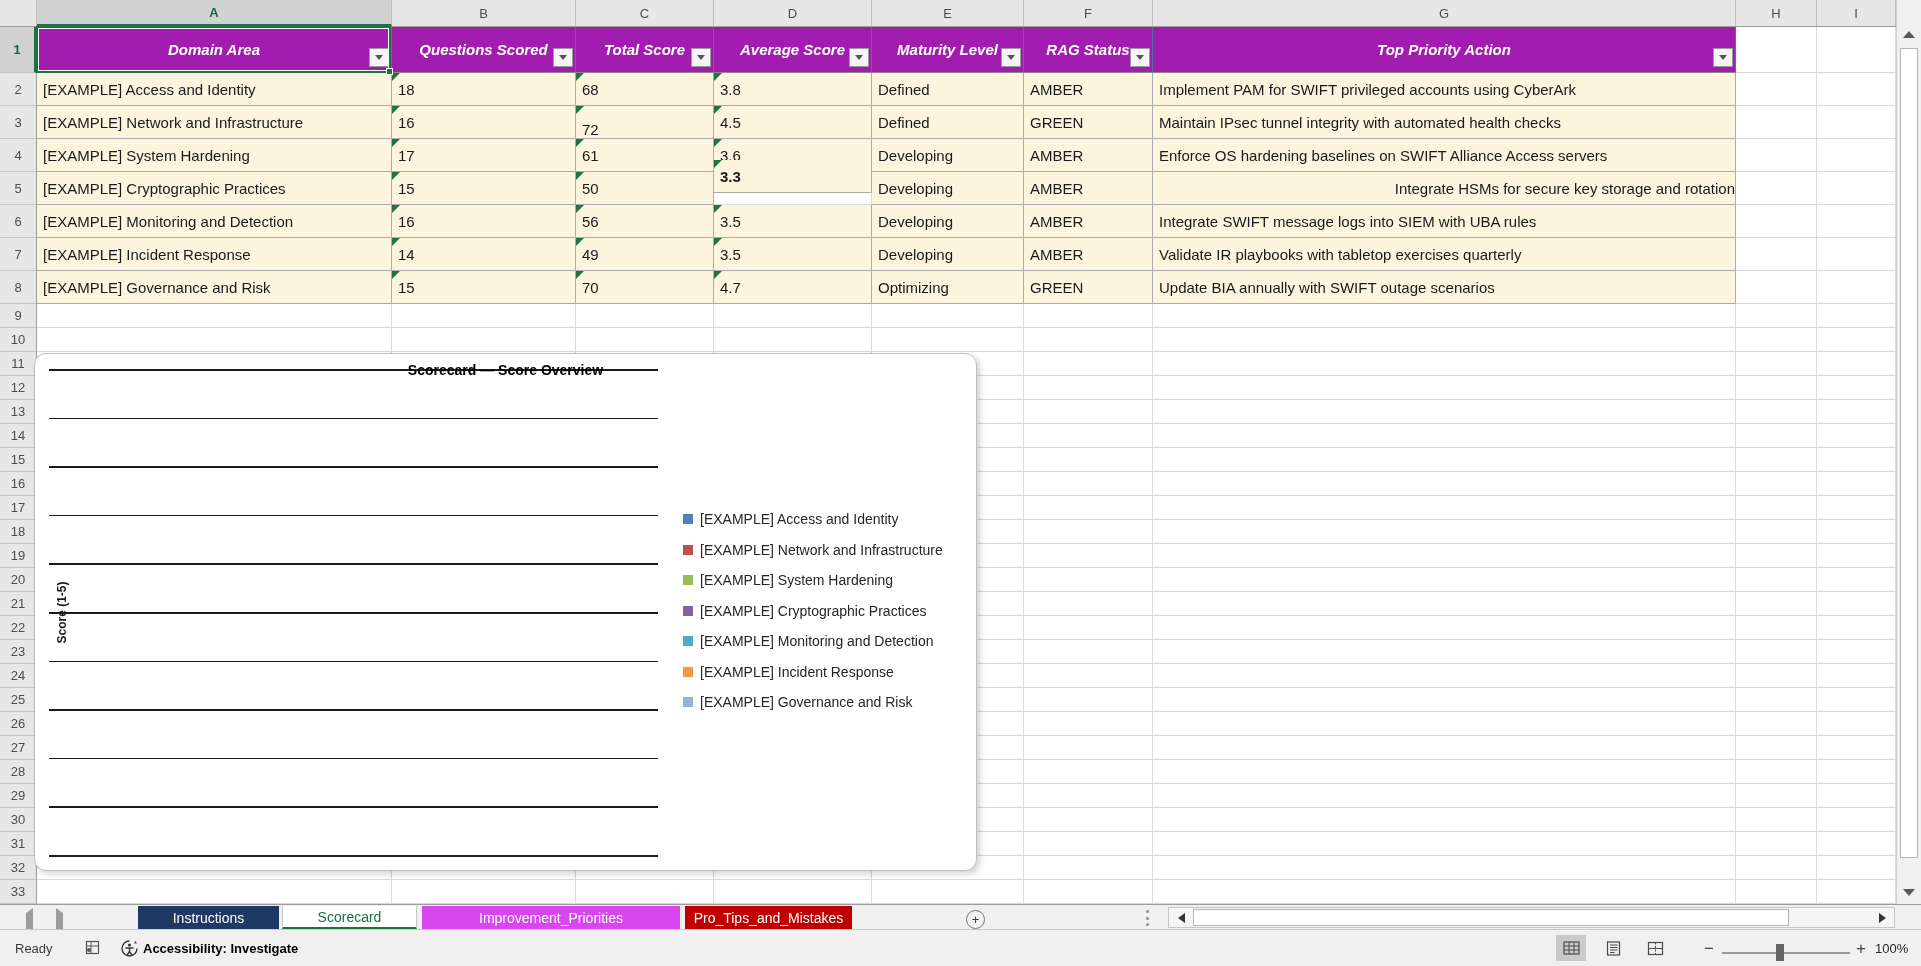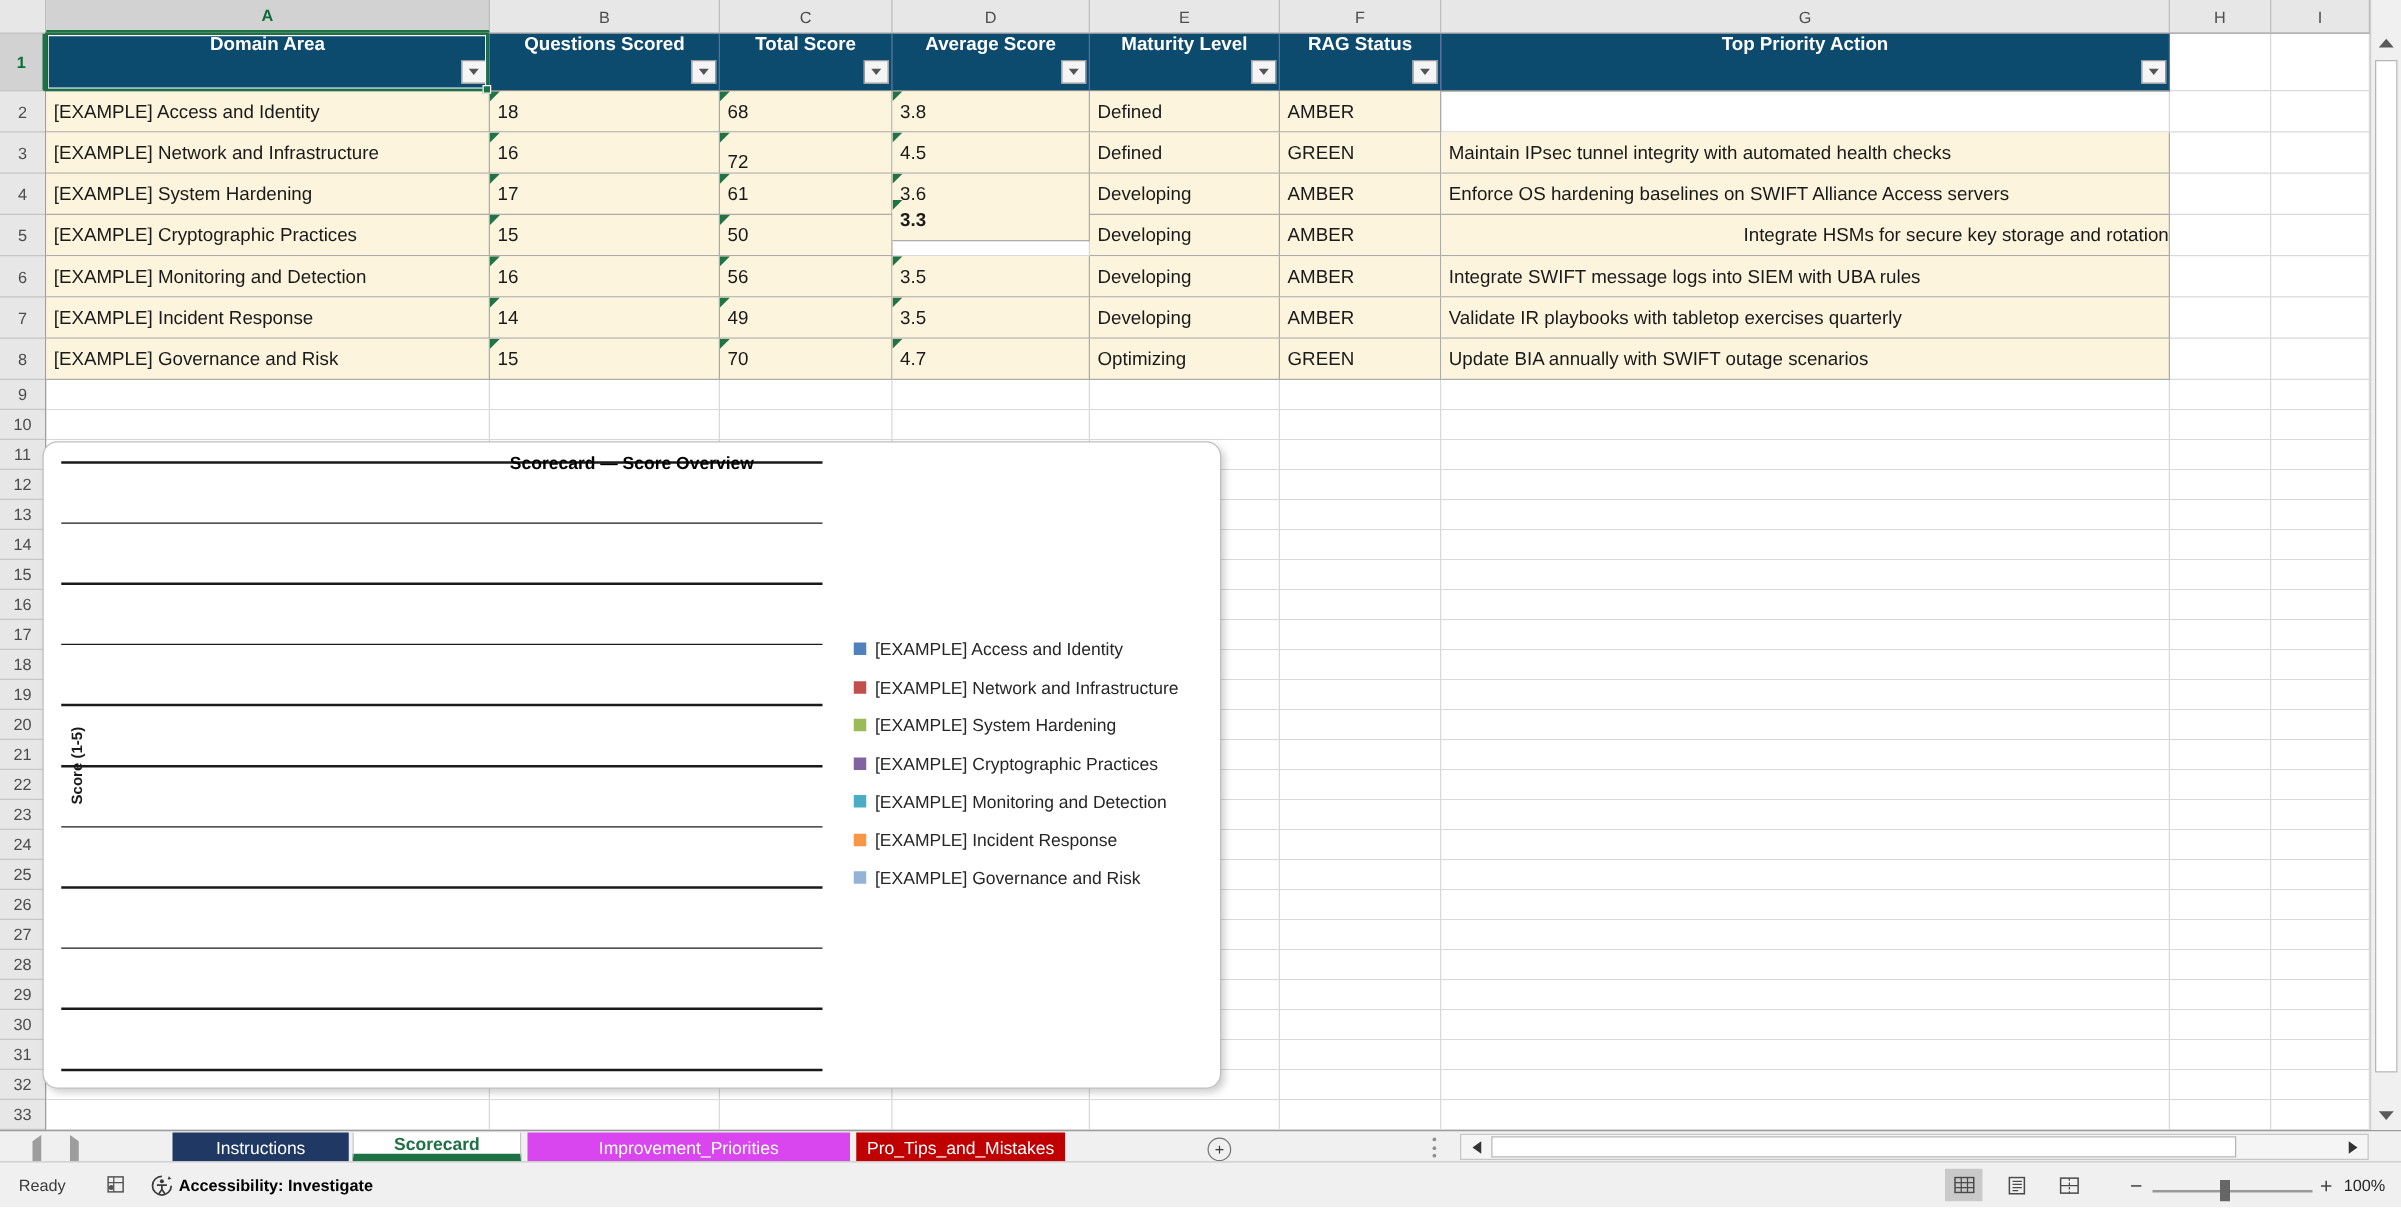--- a/index.html
+++ b/index.html
@@ -20,22 +20,22 @@
   .row-cell.sel{background:#D2D2D2;color:#0E6B3C;border-right:2px solid #1E7145;font-weight:bold;}
 
   
   .vline{position:absolute;top:27px;height:877px;width:1px;background:#D9D9D9;}
   .hline{position:absolute;height:1px;background:#D9D9D9;}
   #rowstripes{left:37px;top:304px;width:1859px;height:600px;
      background:repeating-linear-gradient(to bottom,transparent 0 23px,#D9D9D9 23px 24px);}
 
   
   #tbl{left:37px;top:27px;width:1699px;height:277px;}
-  .hcell{position:absolute;top:0;height:46px;background:#0c4a6e;color:#fff;font-weight:bold;font-size:15px;
-         display:flex;align-items:flex-start;justify-content:center;border-right:1px solid #55709E;border-bottom:1px solid #8a8a8a;box-sizing:border-box;}
+  .hcell{position:absolute;top:0;height:46px;background:#a21caf;color:#fff;font-weight:bold;font-size:15px;
+         display:flex;align-items:center;justify-content:center;border-right:1px solid #55709E;border-bottom:1px solid #8a8a8a;box-sizing:border-box;font-style:italic;}
   .dcell{position:absolute;height:33px;background:#FCF4DC;font-size:15px;display:flex;align-items:center;
          padding-left:6px;border-right:1px solid #ABABAB;border-bottom:1px solid #ABABAB;box-sizing:border-box;white-space:nowrap;overflow:hidden;}
   .filter-btn{position:absolute;right:2px;bottom:5px;width:20px;height:19px;background:#F5F5F5;border:1px solid #9a9a9a;
          box-sizing:border-box;display:flex;align-items:center;justify-content:center;}
   .filter-btn i{width:0;height:0;border-top:5px solid #555;border-left:4px solid transparent;border-right:4px solid transparent;}
   .err-tri{position:absolute;left:0;top:0;width:0;height:0;border-left:8px solid #217346;border-bottom:8px solid transparent;}
   #sel-a1{left:36px;top:26px;width:355px;height:47px;border:2px solid #1E7145;box-sizing:border-box;
           box-shadow:inset 0 0 0 1px #fff;pointer-events:none;}
   #sel-a1 .handle{position:absolute;right:-4px;bottom:-4px;width:7px;height:7px;background:#1E7145;border:1px solid #fff;box-sizing:border-box;}
 
@@ -61,21 +61,21 @@
   .tri-r{width:0;height:0;border-left:7px solid #333;border-top:5px solid transparent;border-bottom:5px solid transparent;}
   #hthumb{position:absolute;left:24px;top:1px;width:596px;height:17px;background:#fff;border:1px solid #B5B5B5;box-sizing:border-box;}
   #splitdots{left:1146px;top:909px;width:4px;height:16px;display:flex;flex-direction:column;justify-content:space-between;}
   #splitdots i{width:3px;height:3px;border-radius:50%;background:#8f8f8f;}
 
   
   #tabbar{left:0;top:904px;width:1921px;height:25px;background:#F0F0F0;border-top:1px solid #9c9c9c;box-sizing:border-box;}
   .navarrow{position:absolute;top:8px;}
   .tab{position:absolute;top:1px;height:24px;display:flex;align-items:center;justify-content:center;
        font-size:14px;box-sizing:border-box;cursor:default;}
-  .tab.active{font-weight:bold;border-bottom:7px solid #4c1d95;border-left:1px solid #C6C6C6;border-right:1px solid #C6C6C6;}
+  .tab.active{font-weight:normal;border-bottom:3px solid #4c1d95;border-left:1px solid #C6C6C6;border-right:1px solid #C6C6C6;}
   #addsheet{position:absolute;left:966px;top:5px;width:17px;height:17px;border:1px solid #767676;border-radius:50%;
        display:flex;align-items:center;justify-content:center;font-size:13px;color:#3a3a3a;line-height:1;}
 
   
   #statusbar{left:0;top:929px;width:1921px;height:37px;background:#F0F0F0;border-top:1px solid #C9C9C9;box-sizing:border-box;font-size:13px;color:#3a3a3a;}
   #ready{position:absolute;left:15px;top:11px;}
   #macro-ic{position:absolute;left:85px;top:10px;}
   #acc-ic{position:absolute;left:120px;top:9px;}
   #acc-label{position:absolute;left:143px;top:11px;font-weight:bold;color:#000000;}
   .viewbtn{position:absolute;top:5px;width:30px;height:26px;display:flex;align-items:center;justify-content:center;}
@@ -220,20 +220,23 @@
       <div class="dcell" style="left: 677px; top: 46px; width: 158px;">
         <span>3.8</span>
         <span class="err-tri"></span>
       </div>
       <div class="dcell" style="left: 835px; top: 46px; width: 152px;">
         <span>Defined</span>
       </div>
       <div class="dcell" style="left: 987px; top: 46px; width: 129px;">
         <span>AMBER</span>
       </div>
+      <div class="dcell" style="left: 1116px; top: 46px; width: 583px;">
+        <span>Implement PAM for SWIFT privileged accounts using CyberArk</span>
+      </div>
       <div class="dcell" style="left: 0px; top: 79px; width: 355px;">
         <span>[EXAMPLE] Network and Infrastructure</span>
       </div>
       <div class="dcell" style="left: 355px; top: 79px; width: 184px;">
         <span>16</span>
         <span class="err-tri"></span>
       </div>
       <div class="dcell" style="left: 539px; top: 79px; width: 138px; align-items: flex-end;">
         <span>72</span>
         <span class="err-tri"></span>

